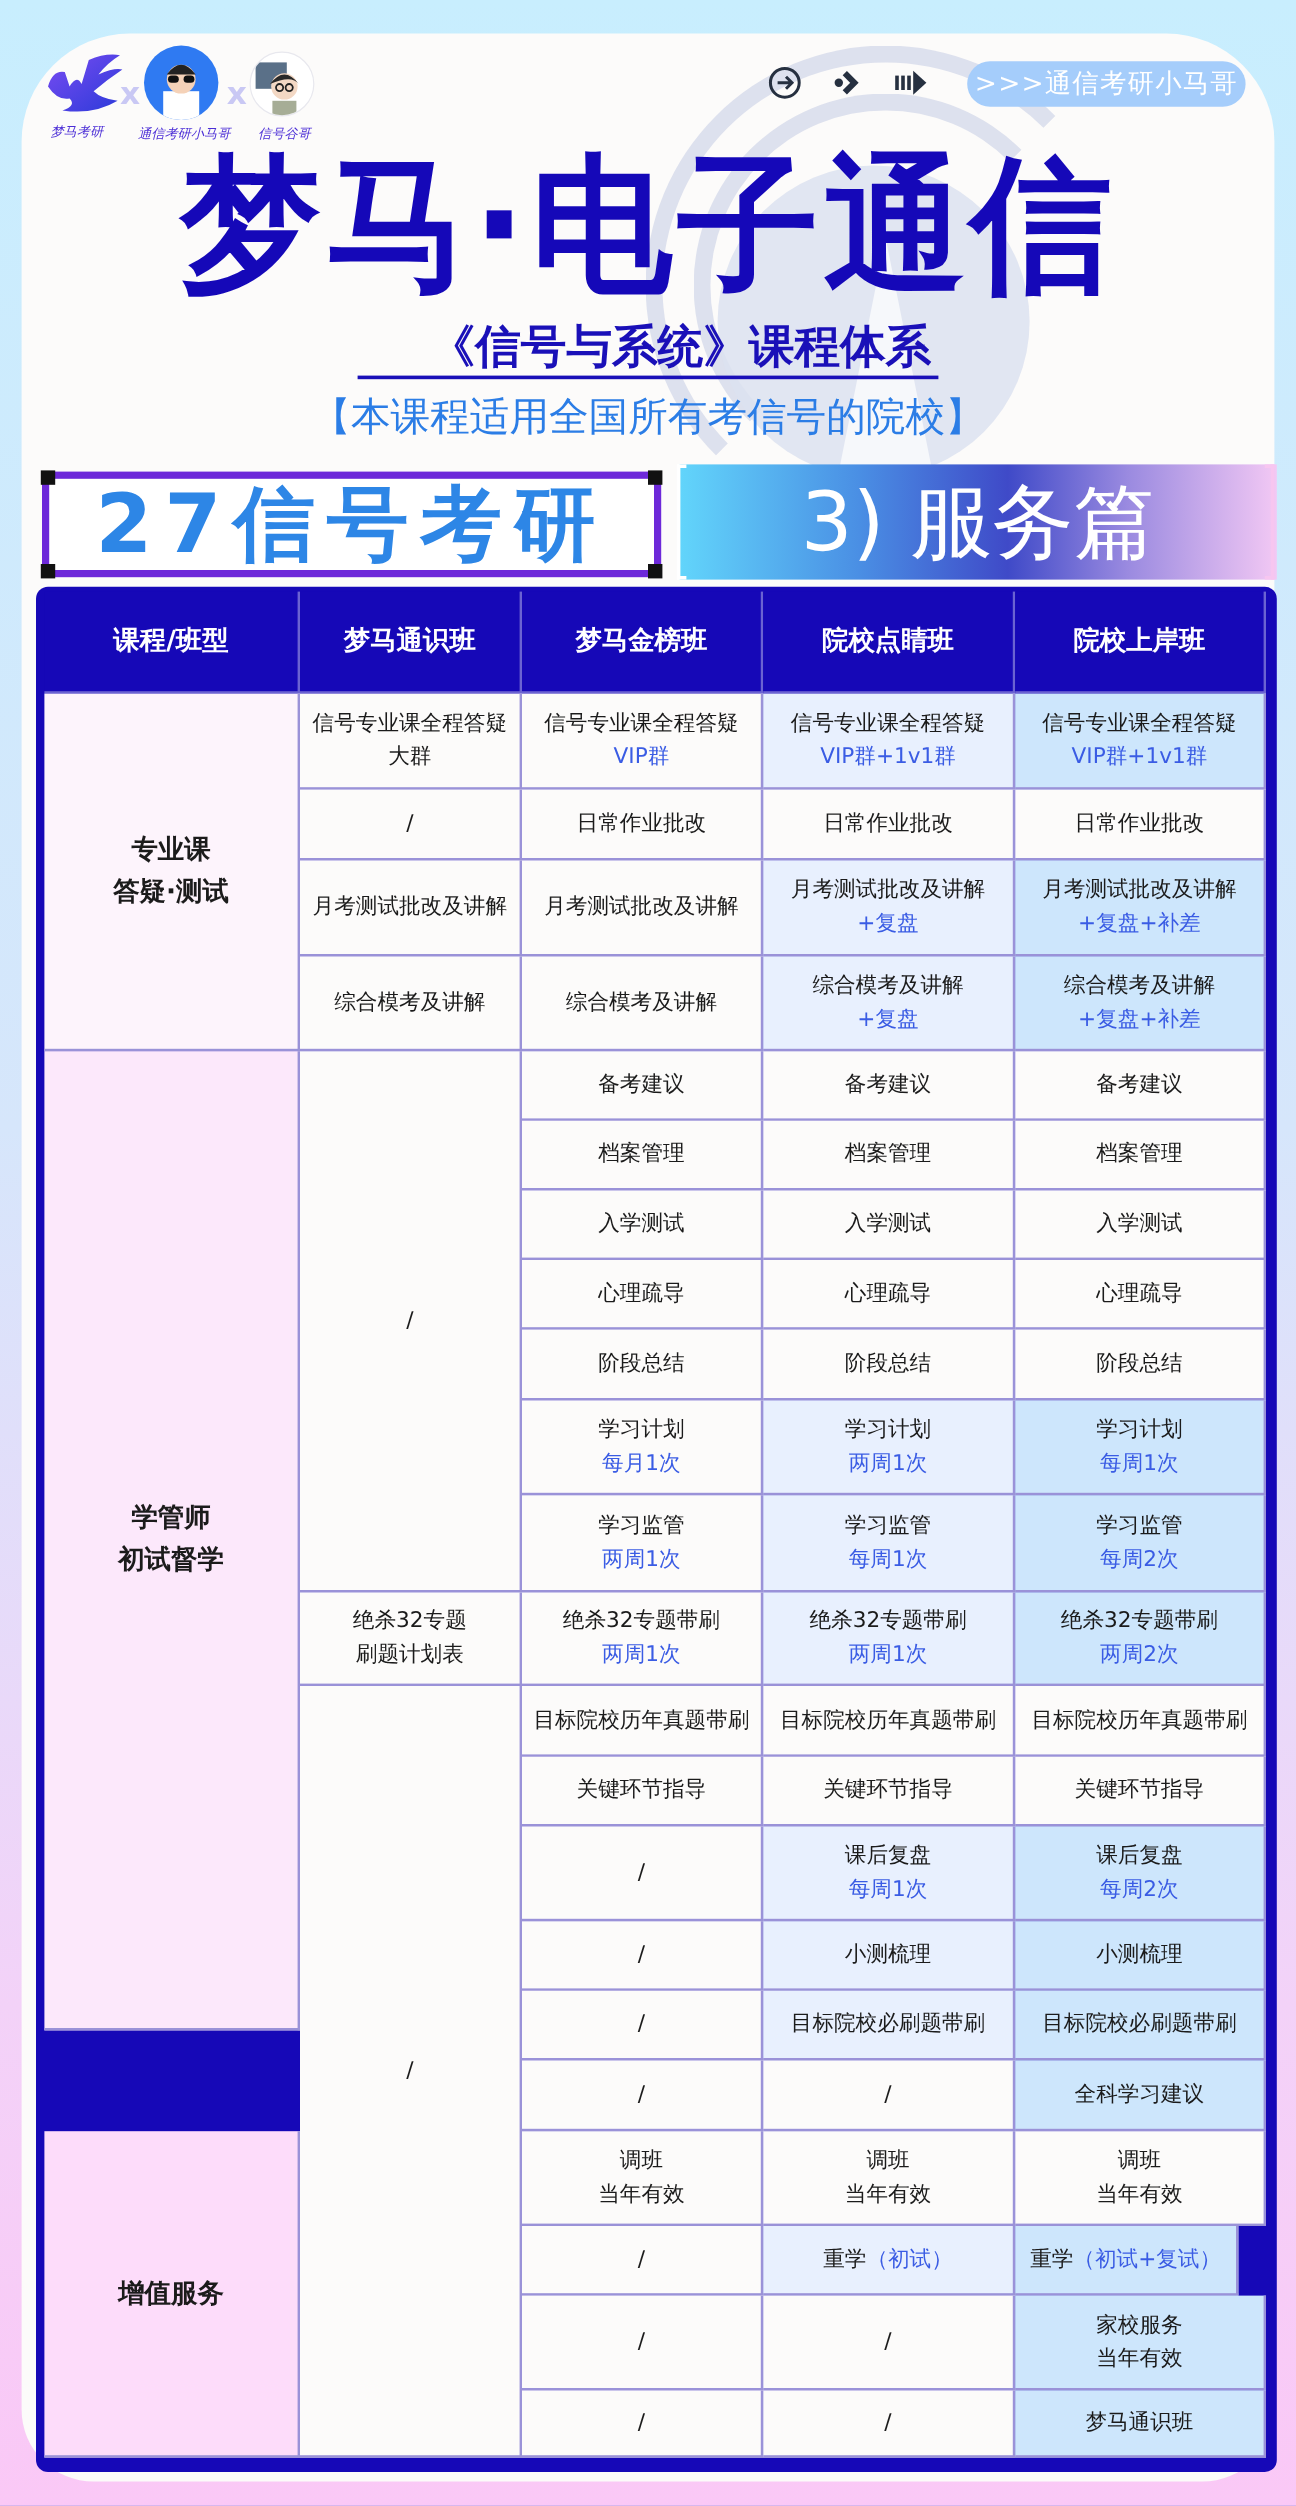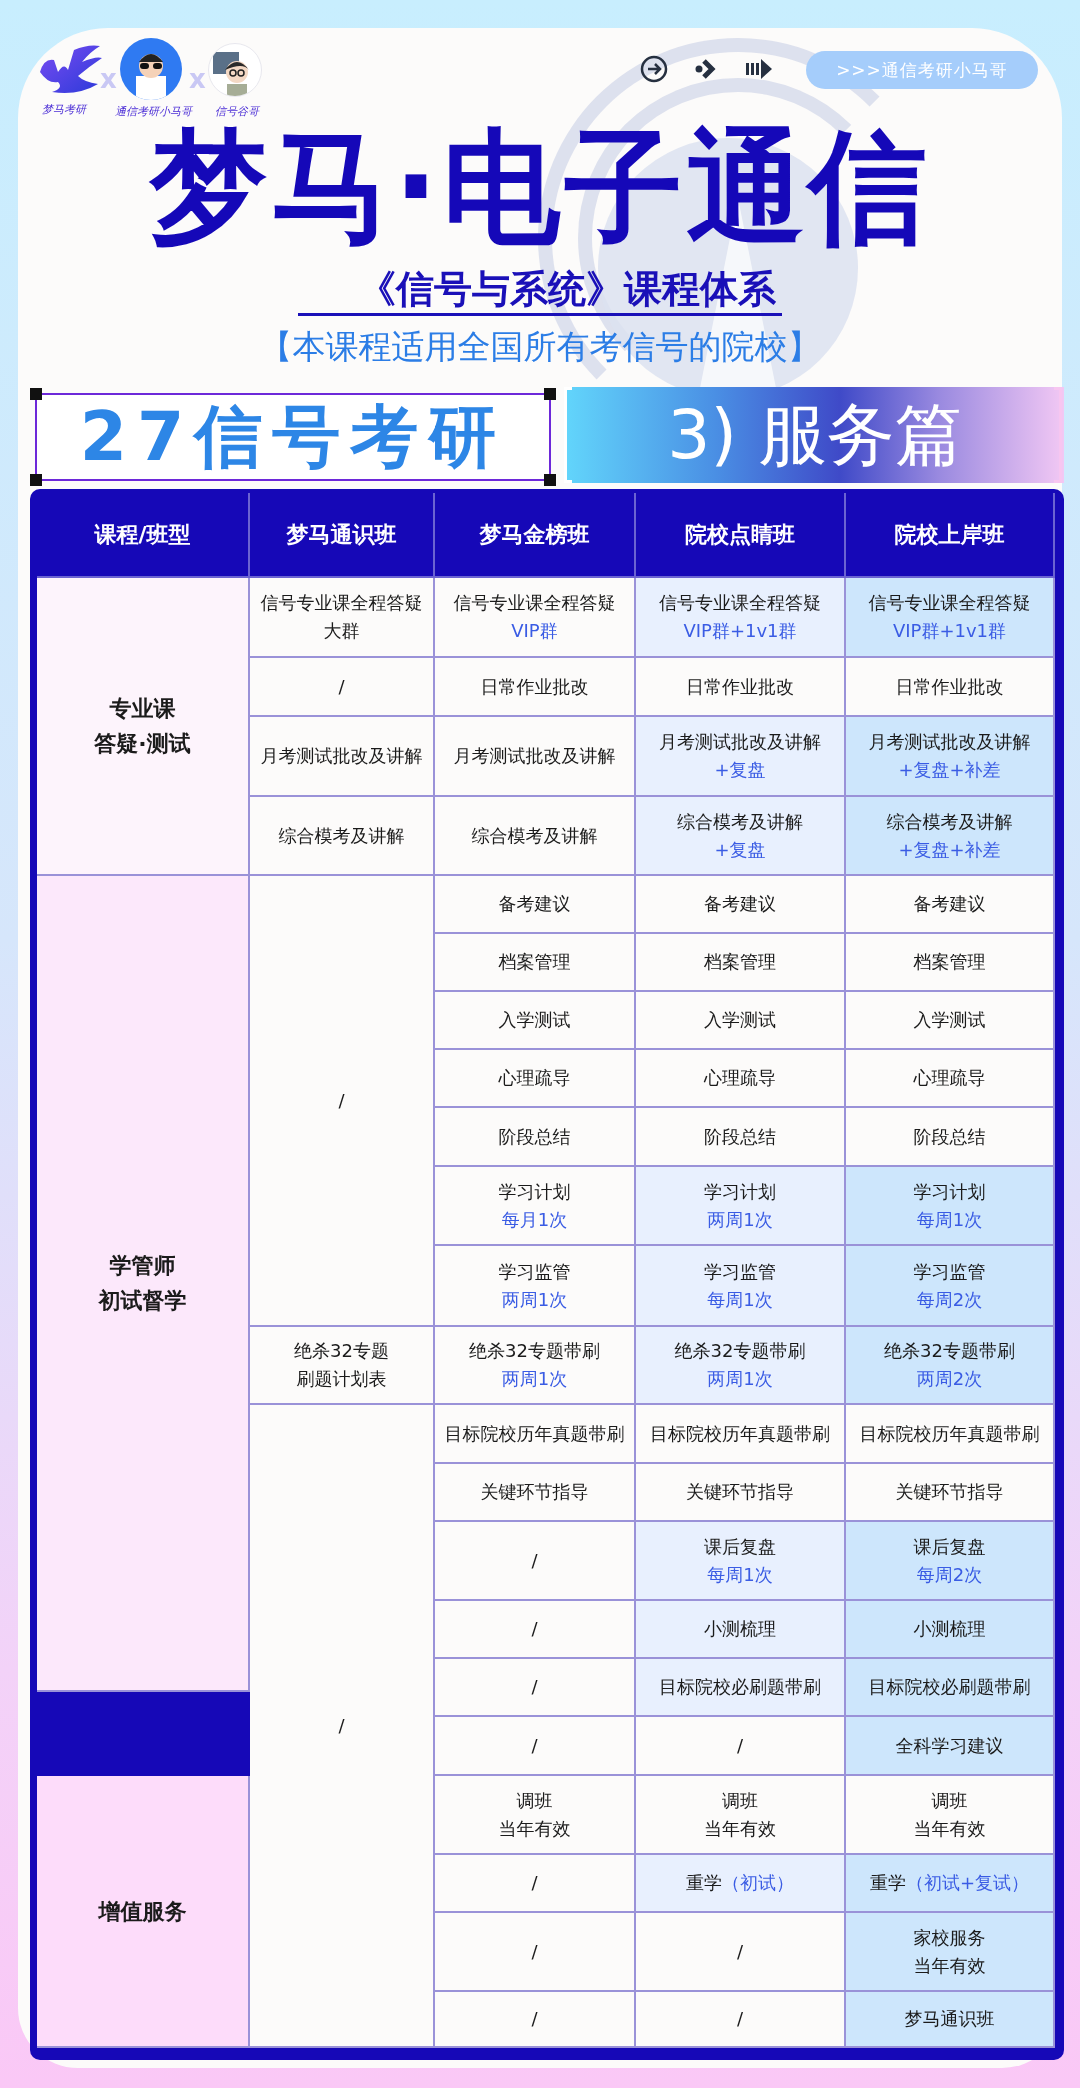--- a/index.html
+++ b/index.html
@@ -28,40 +28,40 @@
   .logo { position: absolute; }
   .logo-caption {
     position: absolute; font-size: 11px; color: #4b2ed6; white-space: nowrap;
     font-family: "DejaVu Serif", serif; font-style: italic;
   }
   .x-mark { position: absolute; font-size: 26px; color: #c9c8f4; font-weight: bold; }
   .avatar { border-radius: 50%; overflow: hidden; }
   .nav-icons { position: absolute; top: 55px; left: 640px; display: flex; gap: 24px; align-items: center; }
   .brand-pill {
     position: absolute; left: 806px; top: 51px; width: 232px; height: 38px;
-    border-radius: 19px; background: #a5cdfb; color: #fff; font-size: 17px;
+    border-radius: 19px; background: #a5cdfb; color: #fff; font-size: 22px;
     display: flex; align-items: center; justify-content: center; letter-spacing: 1px;
   }
   .main-title {
     position: absolute; left: 0; top: 128px; width: 1080px; text-align: center;
     font-size: 118px; font-weight: 900; color: #1508b8; letter-spacing: 4px;
     font-family: "DejaVu Sans", sans-serif; transform: scaleY(1.05); line-height: 1;
   }
   .sub-title {
     position: absolute; left: 0; top: 270px; width: 1080px; text-align: center;
     font-size: 38px; font-weight: bold; color: #1a10b8; line-height: 1;
   }
   .sub-title span { border-bottom: 3px solid #1a10b8; padding: 0 6px 2px 60px; }
   .scope-note {
     position: absolute; left: 0; top: 330px; width: 1080px; text-align: center;
     font-size: 33px; color: #2b7de6; line-height: 1;
   }
   .tag-box {
     position: absolute; left: 35px; top: 393px; width: 516px; height: 88px;
-    border: 2px solid #6d28d9; background: #fff;
+    border: 6px solid #6d28d9; background: #fff;
     display: flex; align-items: center; justify-content: center;
   }
   .tag-box .handle { position: absolute; width: 12px; height: 12px; background: #111; }
   .tag-box .h-tl { left: -7px; top: -7px; } .tag-box .h-tr { right: -7px; top: -7px; }
   .tag-box .h-bl { left: -7px; bottom: -7px; } .tag-box .h-br { right: -7px; bottom: -7px; }
   .tag-text { font-size: 68px; font-weight: 900; color: #2d86e6; letter-spacing: 10px; }
   .section-banner {
     position: absolute; left: 566px; top: 387px; width: 498px; height: 96px;
     background: linear-gradient(90deg, #62d5fb 0%, #4a8fe4 30%, #3f4ac8 55%, #9a8ae0 75%, #f2c8f4 100%);
     display: flex; align-items: center; justify-content: center;
@@ -425,21 +425,21 @@
     <div class="cell bg-w" style="left: 846px; top: 1776px; width: 209px; height: 79px;">
       <div>调班</div>
       <div>当年有效</div>
     </div>
     <div class="cell bg-w" style="left: 435px; top: 1855px; width: 201px; height: 58px;">
       <div>/</div>
     </div>
     <div class="cell bg-b1" style="left: 636px; top: 1855px; width: 210px; height: 58px;">
       <div><span>重学</span><span class="hl">（初试）</span></div>
     </div>
-    <div class="cell bg-b2" style="left: 846px; top: 1855px; width: 209px; height: 58px;">
+    <div class="cell bg-b2" style="left: 846px; top: 1855px; width: 186px; height: 58px;">
       <div><span>重学</span><span class="hl">（初试+复试）</span></div>
     </div>
     <div class="cell bg-w" style="left: 435px; top: 1913px; width: 201px; height: 79px;">
       <div>/</div>
     </div>
     <div class="cell bg-w" style="left: 636px; top: 1913px; width: 210px; height: 79px;">
       <div>/</div>
     </div>
     <div class="cell bg-b2" style="left: 846px; top: 1913px; width: 209px; height: 79px;">
       <div>家校服务</div>

